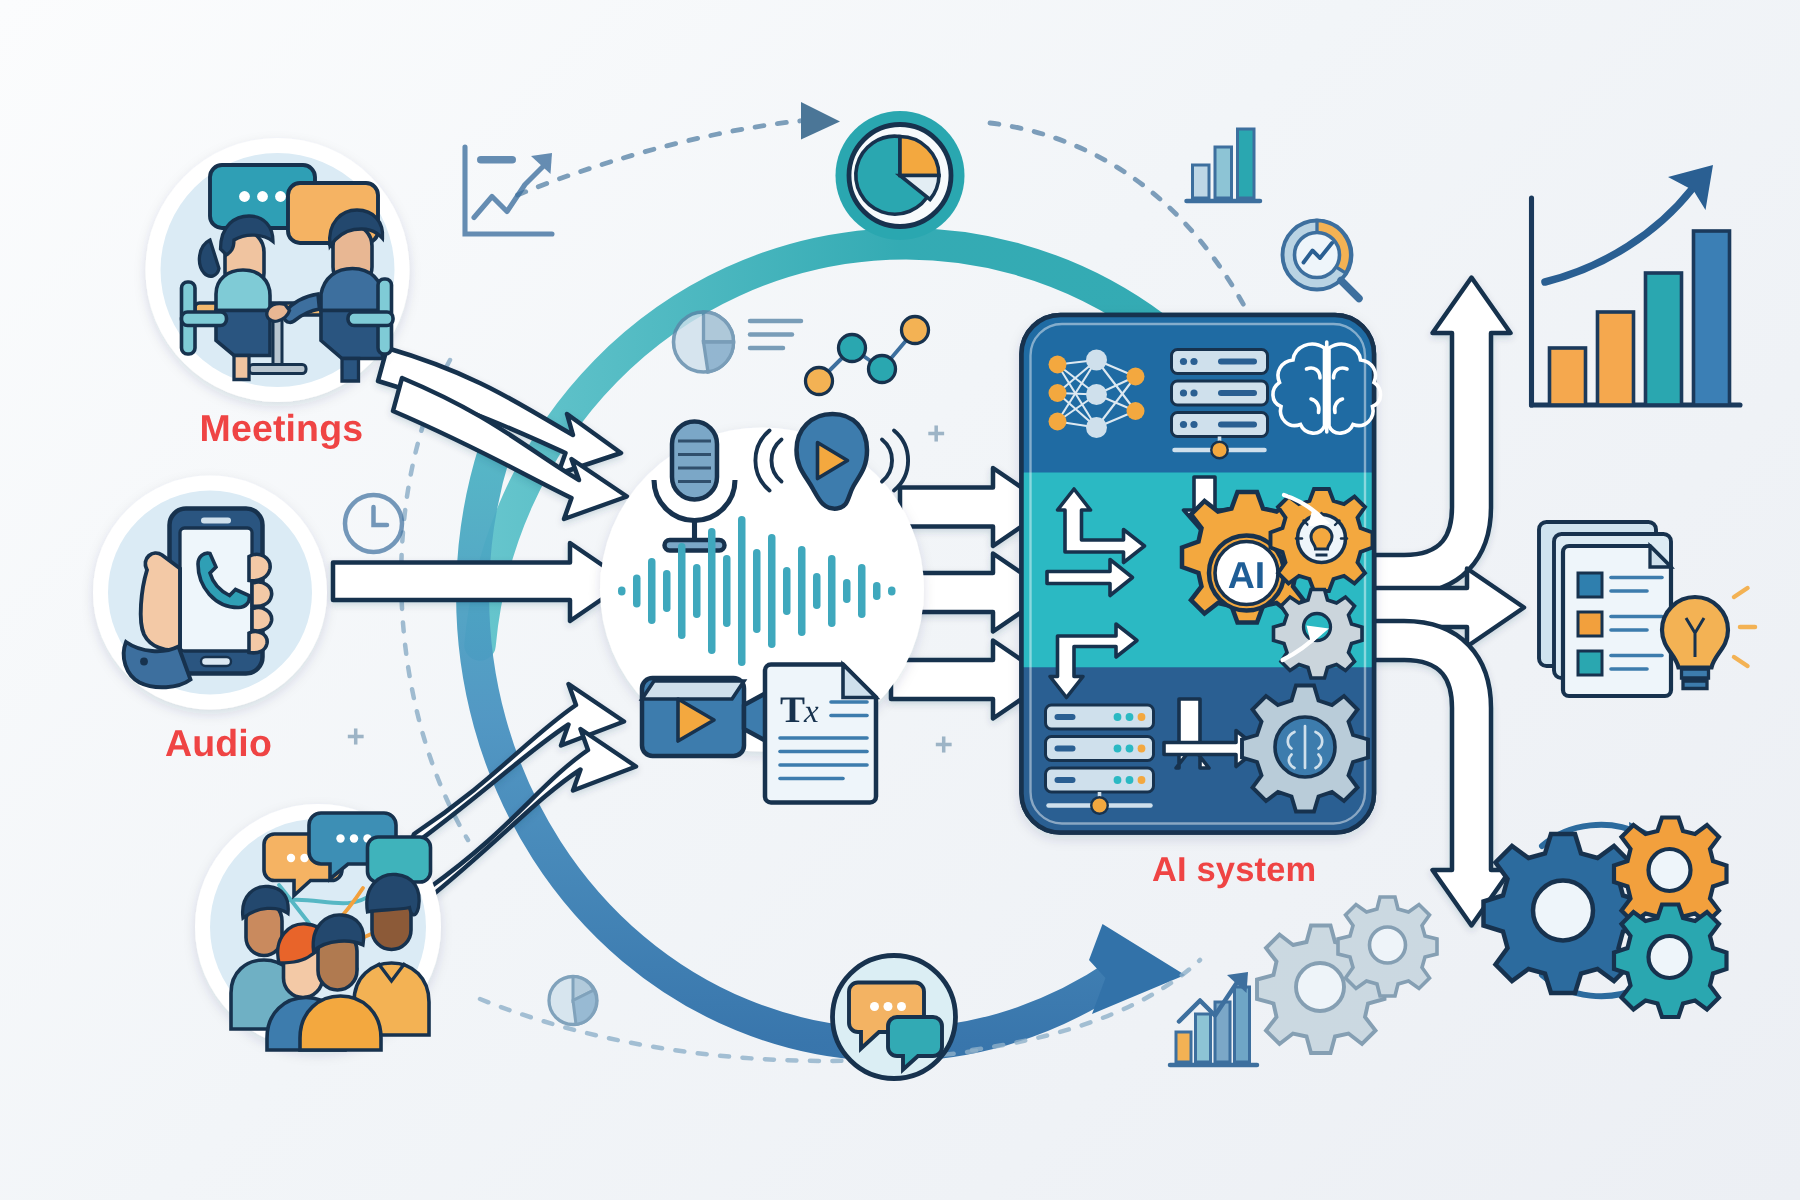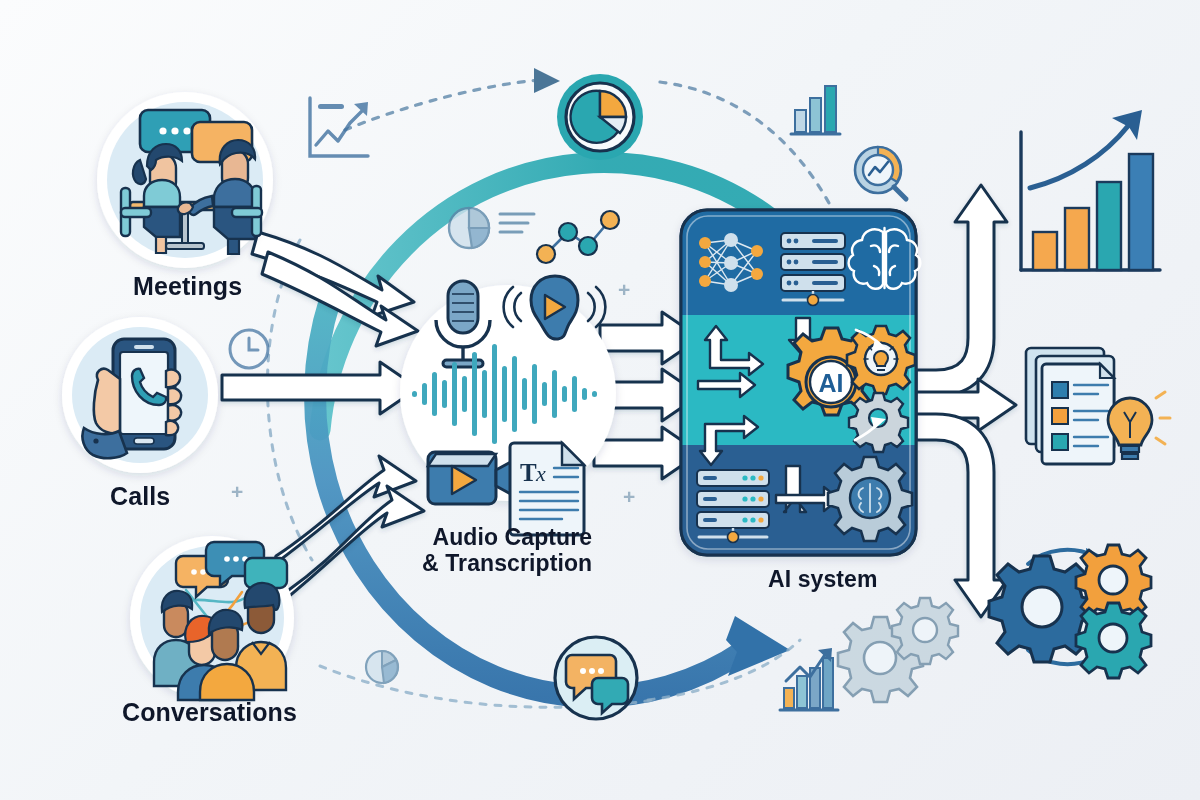--- a/index.html
+++ b/index.html
@@ -6,26 +6,26 @@
   body{
     width:1200px;height:800px;overflow:hidden;
     font-family:"Liberation Sans", sans-serif;
     background:linear-gradient(135deg,#fbfcfd 0%,#f2f5f8 45%,#eceff4 100%);
     position:relative;
   }
   #stage{position:absolute;inset:0;}
   svg.layer{position:absolute;left:0;top:0;width:1200px;height:800px;}
   .lbl{
     position:absolute;
-    color:#0f172a;
+    color:#ef4444;
     font-weight:700;
     letter-spacing:.1px;
     white-space:pre-line;
     line-height:1.12;
-    text-align:right;
+    text-align:center;
   }
   #lbl-meetings{left:133px;top:272px;font-size:25px;}
   #lbl-calls{left:110px;top:482px;font-size:25px;}
   #lbl-conversations{left:122px;top:698px;font-size:25px;}
   #lbl-audio{left:422px;top:525px;font-size:23px;}
   #lbl-ai{left:768px;top:567px;font-size:23px;}
   .plus{position:absolute;color:#9db4c6;font-size:21px;font-weight:600;}
 </style>
 </head>
 <body>
@@ -544,23 +544,20 @@
     </g>
     <g opacity=".8">
       <path d="M862,630 l9,-2 l3,-11 l13,0 l3,11 l9,2 l9,-7 l9,9 l-7,9 l2,9 l11,3 l0,13 l-11,3 l-2,9 l7,9 l-9,9 l-9,-7 l-9,2 l-3,11 l-13,0 l-3,-11 l-9,-2 l-9,7 l-9,-9 l7,-9 l-2,-9 l-11,-3 l0,-13 l11,-3 l2,-9 l-7,-9 l9,-9 z" fill="#c3d3dd" stroke="#6b8ba3" stroke-width="2.6"></path>
       <circle cx="880" cy="658" r="16" fill="#eef5fa" stroke="#6b8ba3" stroke-width="2.6"></circle>
       <path d="M911,608 l7,-2 l2,-8 l10,0 l2,8 l7,2 l7,-5 l7,7 l-5,7 l2,7 l8,2 l0,10 l-8,2 l-2,7 l5,7 l-7,7 l-7,-5 l-7,2 l-2,8 l-10,0 l-2,-8 l-7,-2 l-7,5 l-7,-7 l5,-7 l-2,-7 l-8,-2 l0,-10 l8,-2 l2,-7 l-5,-7 l7,-7 z" fill="#c3d3dd" stroke="#6b8ba3" stroke-width="2.4"></path>
       <circle cx="925" cy="630" r="12" fill="#eef5fa" stroke="#6b8ba3" stroke-width="2.4"></circle>
     </g>
   </svg>
 
   <div class="lbl" id="lbl-meetings">Meetings</div>
-  <div class="lbl" id="lbl-calls">Calls</div>
-  <div class="lbl" id="lbl-conversations">Conversations</div>
-  <div class="lbl" id="lbl-audio">Audio Capture
-&amp; Transcription</div>
+  <div class="lbl" id="lbl-calls">Audio</div>
   <div class="lbl" id="lbl-ai">AI system</div>
 
   <div class="plus" style="left:231px;top:480px;">+</div>
   <div class="plus" style="left:618px;top:278px;">+</div>
   <div class="plus" style="left:623px;top:485px;">+</div>
 
 </div>
 
 </body></html>

